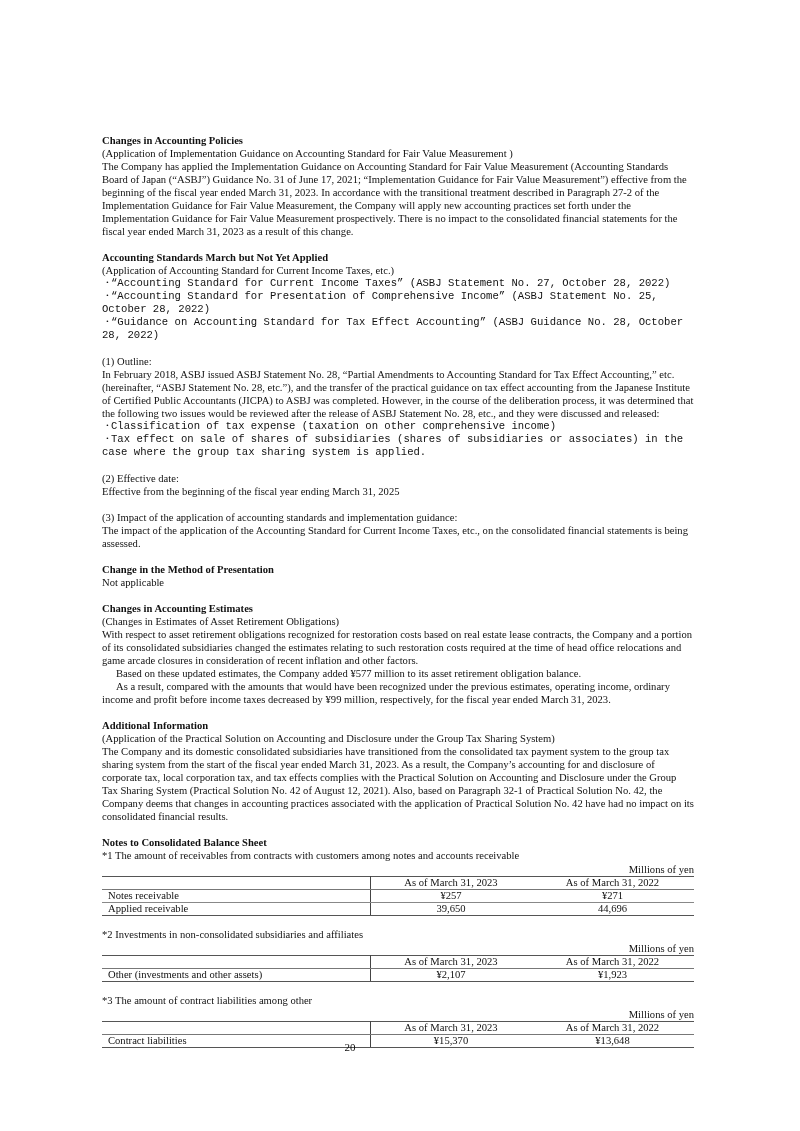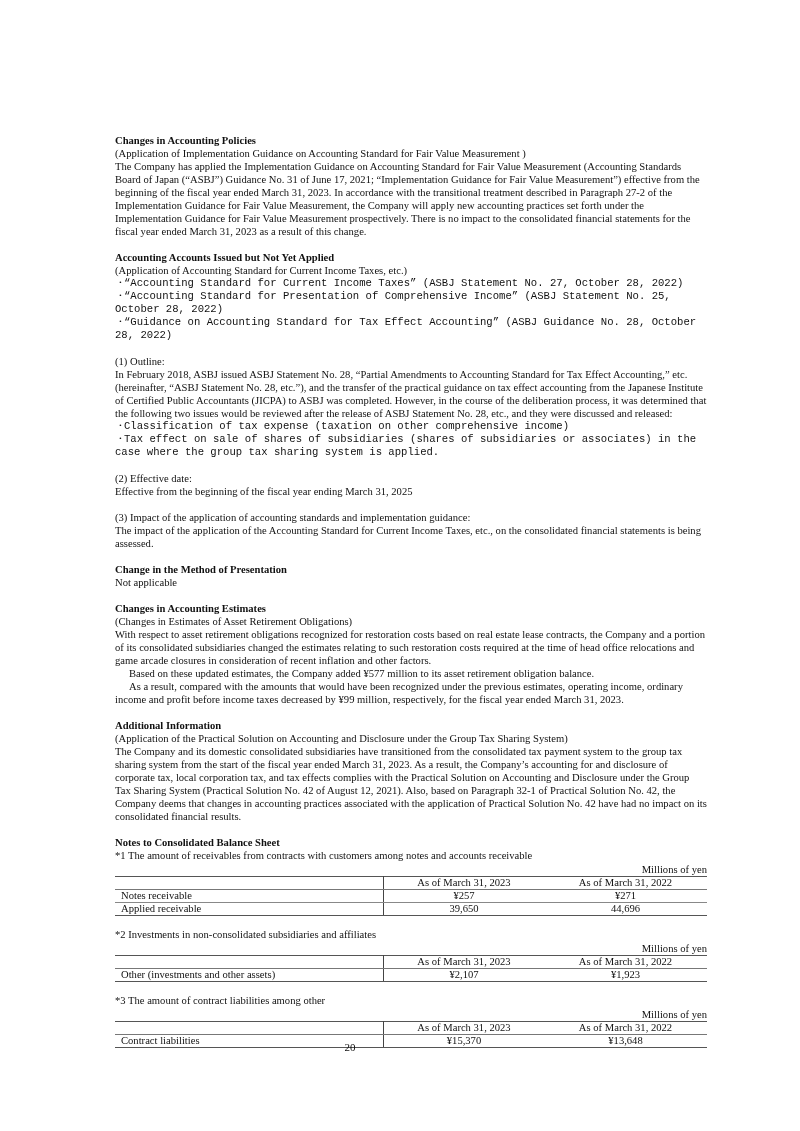--- a/index.html
+++ b/index.html
@@ -1,18 +1,18 @@
 <!DOCTYPE html>
 <html><head>
 <meta charset="utf-8">
 <style>
   html, body { margin: 0; padding: 0; background: #ffffff; }
   body { width: 800px; height: 1131px; position: relative; overflow: hidden;
          font-family: "Liberation Serif", "DejaVu Serif", serif; color: #111; }
-  .page { position: absolute; left: 115px; top: 134px; width: 592px;
+  .page { position: absolute; left: 102px; top: 134px; width: 592px;
           font-size: 10.6px; line-height: 13px; }
   .section { margin: 0 0 13px 0; }
   .h { font-weight: bold; display: block; }
   .line { display: block; }
   p { margin: 0; }
   .indent { text-indent: 14px; }
   .bullet { display: block; padding-left: 0; font-family: Liberation Mono, monospace; }
   .bullet .dot { display: inline-block; width: 9px; text-align: center; }
   .note-title { display: block; }
   .unit { display: block; text-align: right; margin-top: 1px; }
@@ -31,21 +31,21 @@
 
 <div class="page">
 
   <div class="section">
     <span class="h">Changes in Accounting Policies</span>
     <span class="line">(Application of Implementation Guidance on Accounting Standard for Fair Value Measurement )</span>
     <p>The Company has applied the Implementation Guidance on Accounting Standard for Fair Value Measurement (Accounting Standards Board of Japan (“ASBJ”) Guidance No. 31 of June 17, 2021; “Implementation Guidance for Fair Value Measurement”) effective from the beginning of the fiscal year ended March 31, 2023. In accordance with the transitional treatment described in Paragraph 27-2 of the Implementation Guidance for Fair Value Measurement, the Company will apply new accounting practices set forth under the Implementation Guidance for Fair Value Measurement prospectively. There is no impact to the consolidated financial statements for the fiscal year ended March 31, 2023 as a result of this change.</p>
   </div>
 
   <div class="section">
-    <span class="h">Accounting Accounts Issued but Not Yet Applied</span>
+    <span class="h">Accounting Standards March but Not Yet Applied</span>
     <span class="line">(Application of Accounting Standard for Current Income Taxes, etc.)</span>
     <span class="bullet"><span class="dot">・</span><span>“Accounting Standard for Current Income Taxes” (ASBJ Statement No. 27, October 28, 2022)</span></span>
     <span class="bullet"><span class="dot">・</span><span>“Accounting Standard for Presentation of Comprehensive Income” (ASBJ Statement No. 25, October 28, 2022)</span></span>
     <span class="bullet"><span class="dot">・</span><span>“Guidance on Accounting Standard for Tax Effect Accounting” (ASBJ Guidance No. 28, October 28, 2022)</span></span>
   </div>
 
   <div class="section">
     <span class="line">(1) Outline:</span>
     <p>In February 2018, ASBJ issued ASBJ Statement No. 28, “Partial Amendments to Accounting Standard for Tax Effect Accounting,” etc. (hereinafter, “ASBJ Statement No. 28, etc.”), and the transfer of the practical guidance on tax effect accounting from the Japanese Institute of Certified Public Accountants (JICPA) to ASBJ was completed. However, in the course of the deliberation process, it was determined that the following two issues would be reviewed after the release of ASBJ Statement No. 28, etc., and they were discussed and released:</p>
     <span class="bullet"><span class="dot">・</span><span>Classification of tax expense (taxation on other comprehensive income)</span></span>

